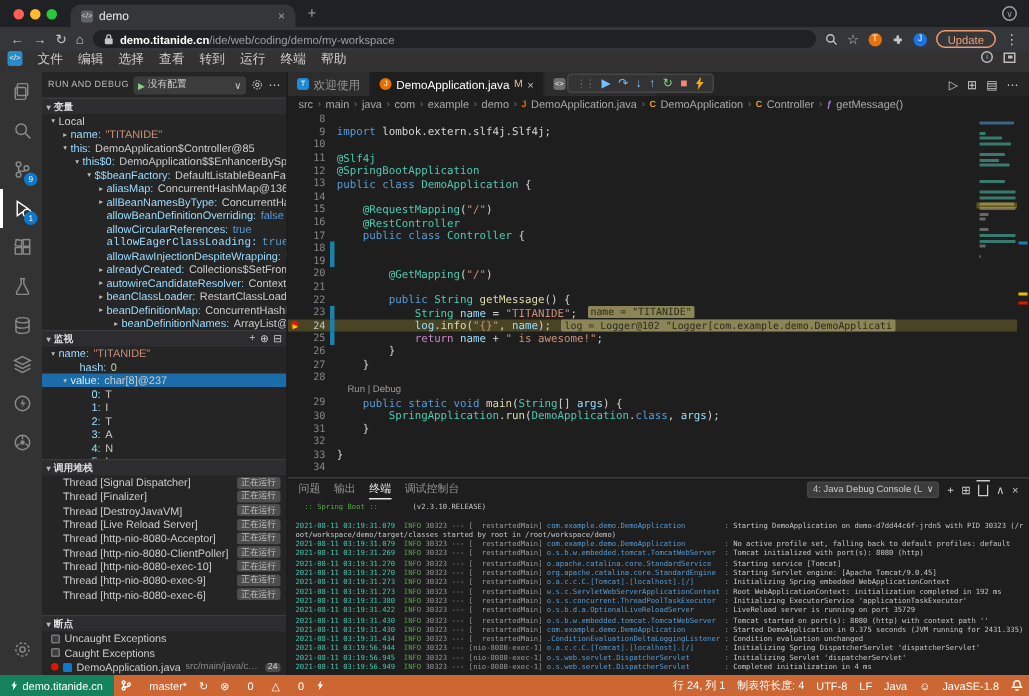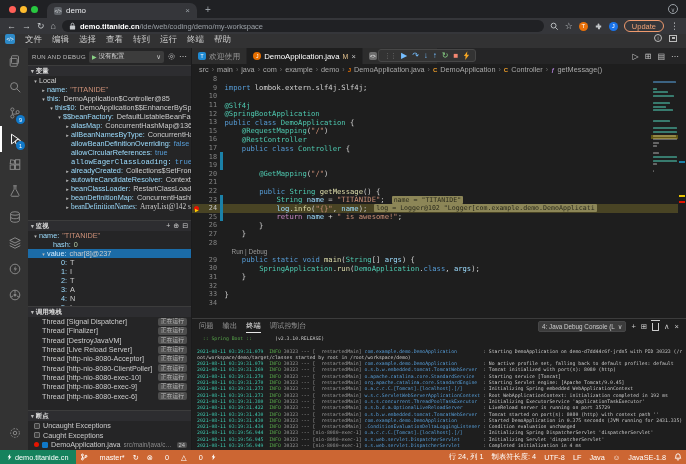--- a/index.html
+++ b/index.html
@@ -344,20 +344,25 @@
               <span class="k">allowCircularReferences:</span>
               <span class="vb">true</span>
             </div>
 
             <div class="row" style="padding-left: 36px; font-family: Liberation Mono, monospace;">
               <span class="arrow"></span>
               <span class="k">allowEagerClassLoading:</span>
               <span class="vb">true</span>
             </div>
 
+            <div class="row" style="padding-left: 36px;">
+              <span class="arrow"></span>
+              <span class="k">allowRawInjectionDespiteWrapping:</span>
+              <span class="vb">false</span>
+            </div>
 
             <div class="row" style="padding-left: 36px;">
               <span class="arrow">▸</span>
               <span class="k">alreadyCreated:</span>
               <span class="vv">Collections$SetFromMap@138 size=1…</span>
             </div>
 
             <div class="row" style="padding-left: 36px;">
               <span class="arrow">▸</span>
               <span class="k">autowireCandidateResolver:</span>
@@ -369,21 +374,21 @@
               <span class="k">beanClassLoader:</span>
               <span class="vv">RestartClassLoader@540</span>
             </div>
 
             <div class="row" style="padding-left: 36px;">
               <span class="arrow">▸</span>
               <span class="k">beanDefinitionMap:</span>
               <span class="vv">ConcurrentHashMap@141 size=132</span>
             </div>
 
-            <div class="row" style="padding-left: 36px; font-family: Liberation Serif, serif;">
+            <div class="row" style="padding-left: 46px;">
               <span class="arrow">▸</span>
               <span class="k">beanDefinitionNames:</span>
               <span class="vv">ArrayList@142 size=132</span>
             </div>
 
         </div>
       </div>
 
       <div class="section" style="height:86px">
         <div class="sec-head">
@@ -657,20 +662,21 @@
       </div>
 
       <div class="code-wrap">
         <div id="code-lines">
             <div class="cline"><span class="gbp"></span><span class="gnum">8</span><span class="gmod"></span></div>
             <div class="cline"><span class="gbp"></span><span class="gnum">9</span><span class="gmod"></span><span class="tk-kw">import</span><span class="tk-pl"> lombok.extern.slf4j.Slf4j;</span></div>
             <div class="cline"><span class="gbp"></span><span class="gnum">10</span><span class="gmod"></span></div>
             <div class="cline"><span class="gbp"></span><span class="gnum">11</span><span class="gmod"></span><span class="tk-ann">@Slf4j</span></div>
             <div class="cline"><span class="gbp"></span><span class="gnum">12</span><span class="gmod"></span><span class="tk-ann">@SpringBootApplication</span></div>
             <div class="cline"><span class="gbp"></span><span class="gnum">13</span><span class="gmod"></span><span class="tk-kw">public class</span><span class="tk-pl"> </span><span class="tk-cls">DemoApplication</span><span class="tk-pl"> {</span></div>
+            <div class="cline"><span class="gbp"></span><span class="gnum">14</span><span class="gmod"></span></div>
             <div class="cline"><span class="gbp"></span><span class="gnum">15</span><span class="gmod"></span><span class="tk-pl">    </span><span class="tk-ann">@RequestMapping</span><span class="tk-pl">(</span><span class="tk-str">"/"</span><span class="tk-pl">)</span></div>
             <div class="cline"><span class="gbp"></span><span class="gnum">16</span><span class="gmod"></span><span class="tk-pl">    </span><span class="tk-ann">@RestController</span></div>
             <div class="cline"><span class="gbp"></span><span class="gnum">17</span><span class="gmod"></span><span class="tk-pl">    </span><span class="tk-kw">public class</span><span class="tk-pl"> </span><span class="tk-cls">Controller</span><span class="tk-pl"> {</span></div>
             <div class="cline"><span class="gbp"></span><span class="gnum">18</span><span class="gmod on"></span></div>
             <div class="cline"><span class="gbp"></span><span class="gnum">19</span><span class="gmod on"></span></div>
             <div class="cline"><span class="gbp"></span><span class="gnum">20</span><span class="gmod"></span><span class="tk-pl">        </span><span class="tk-ann">@GetMapping</span><span class="tk-pl">(</span><span class="tk-str">"/"</span><span class="tk-pl">)</span></div>
             <div class="cline"><span class="gbp"></span><span class="gnum">21</span><span class="gmod"></span></div>
             <div class="cline"><span class="gbp"></span><span class="gnum">22</span><span class="gmod"></span><span class="tk-pl">        </span><span class="tk-kw">public</span><span class="tk-pl"> </span><span class="tk-cls">String</span><span class="tk-pl"> </span><span class="tk-fn">getMessage</span><span class="tk-pl">() {</span></div>
             <div class="cline"><span class="gbp"></span><span class="gnum">23</span><span class="gmod on"></span><span class="tk-pl">            </span><span class="tk-cls">String</span><span class="tk-pl"> </span><span class="tk-var">name</span><span class="tk-pl"> = </span><span class="tk-str">"TITANIDE"</span><span class="tk-pl">;</span><span class="chip">name = "TITANIDE"</span></div>
             <div class="cline cur"><span class="gbp"><span class="dot"></span><span class="sfarrow">▶</span></span><span class="gnum">24</span><span class="gmod on"></span><span class="tk-pl">            </span><span class="tk-var">log</span><span class="tk-pl">.</span><span class="tk-fn">info</span><span class="tk-pl">(</span><span class="tk-str">"{}"</span><span class="tk-pl">, </span><span class="tk-var">name</span><span class="tk-pl">);</span><span class="chip">log = Logger@102 "Logger[com.example.demo.DemoApplicati</span></div>

